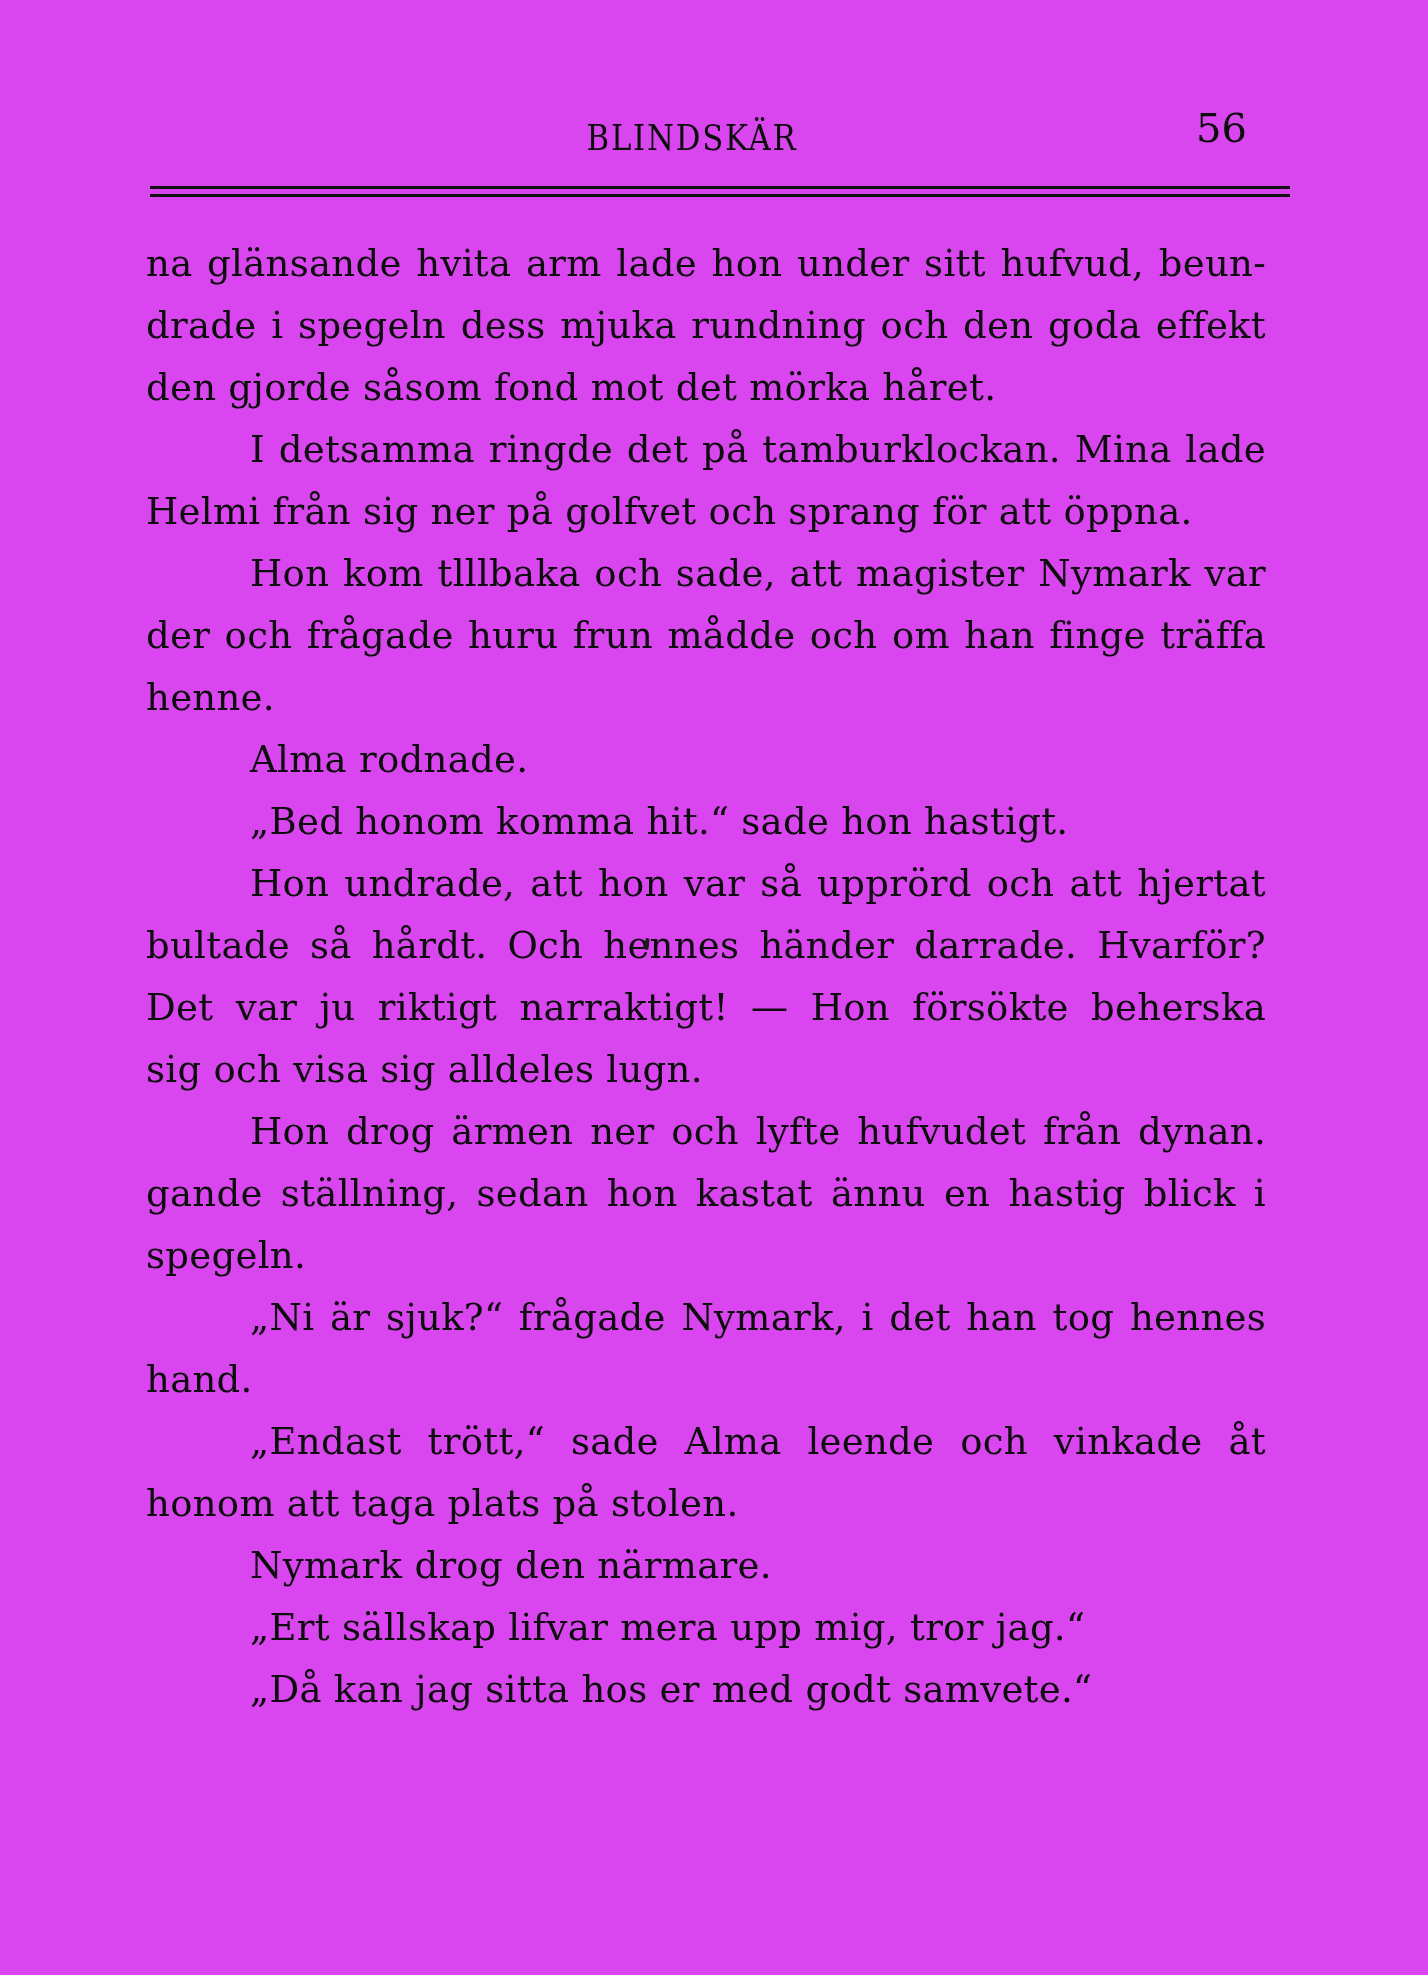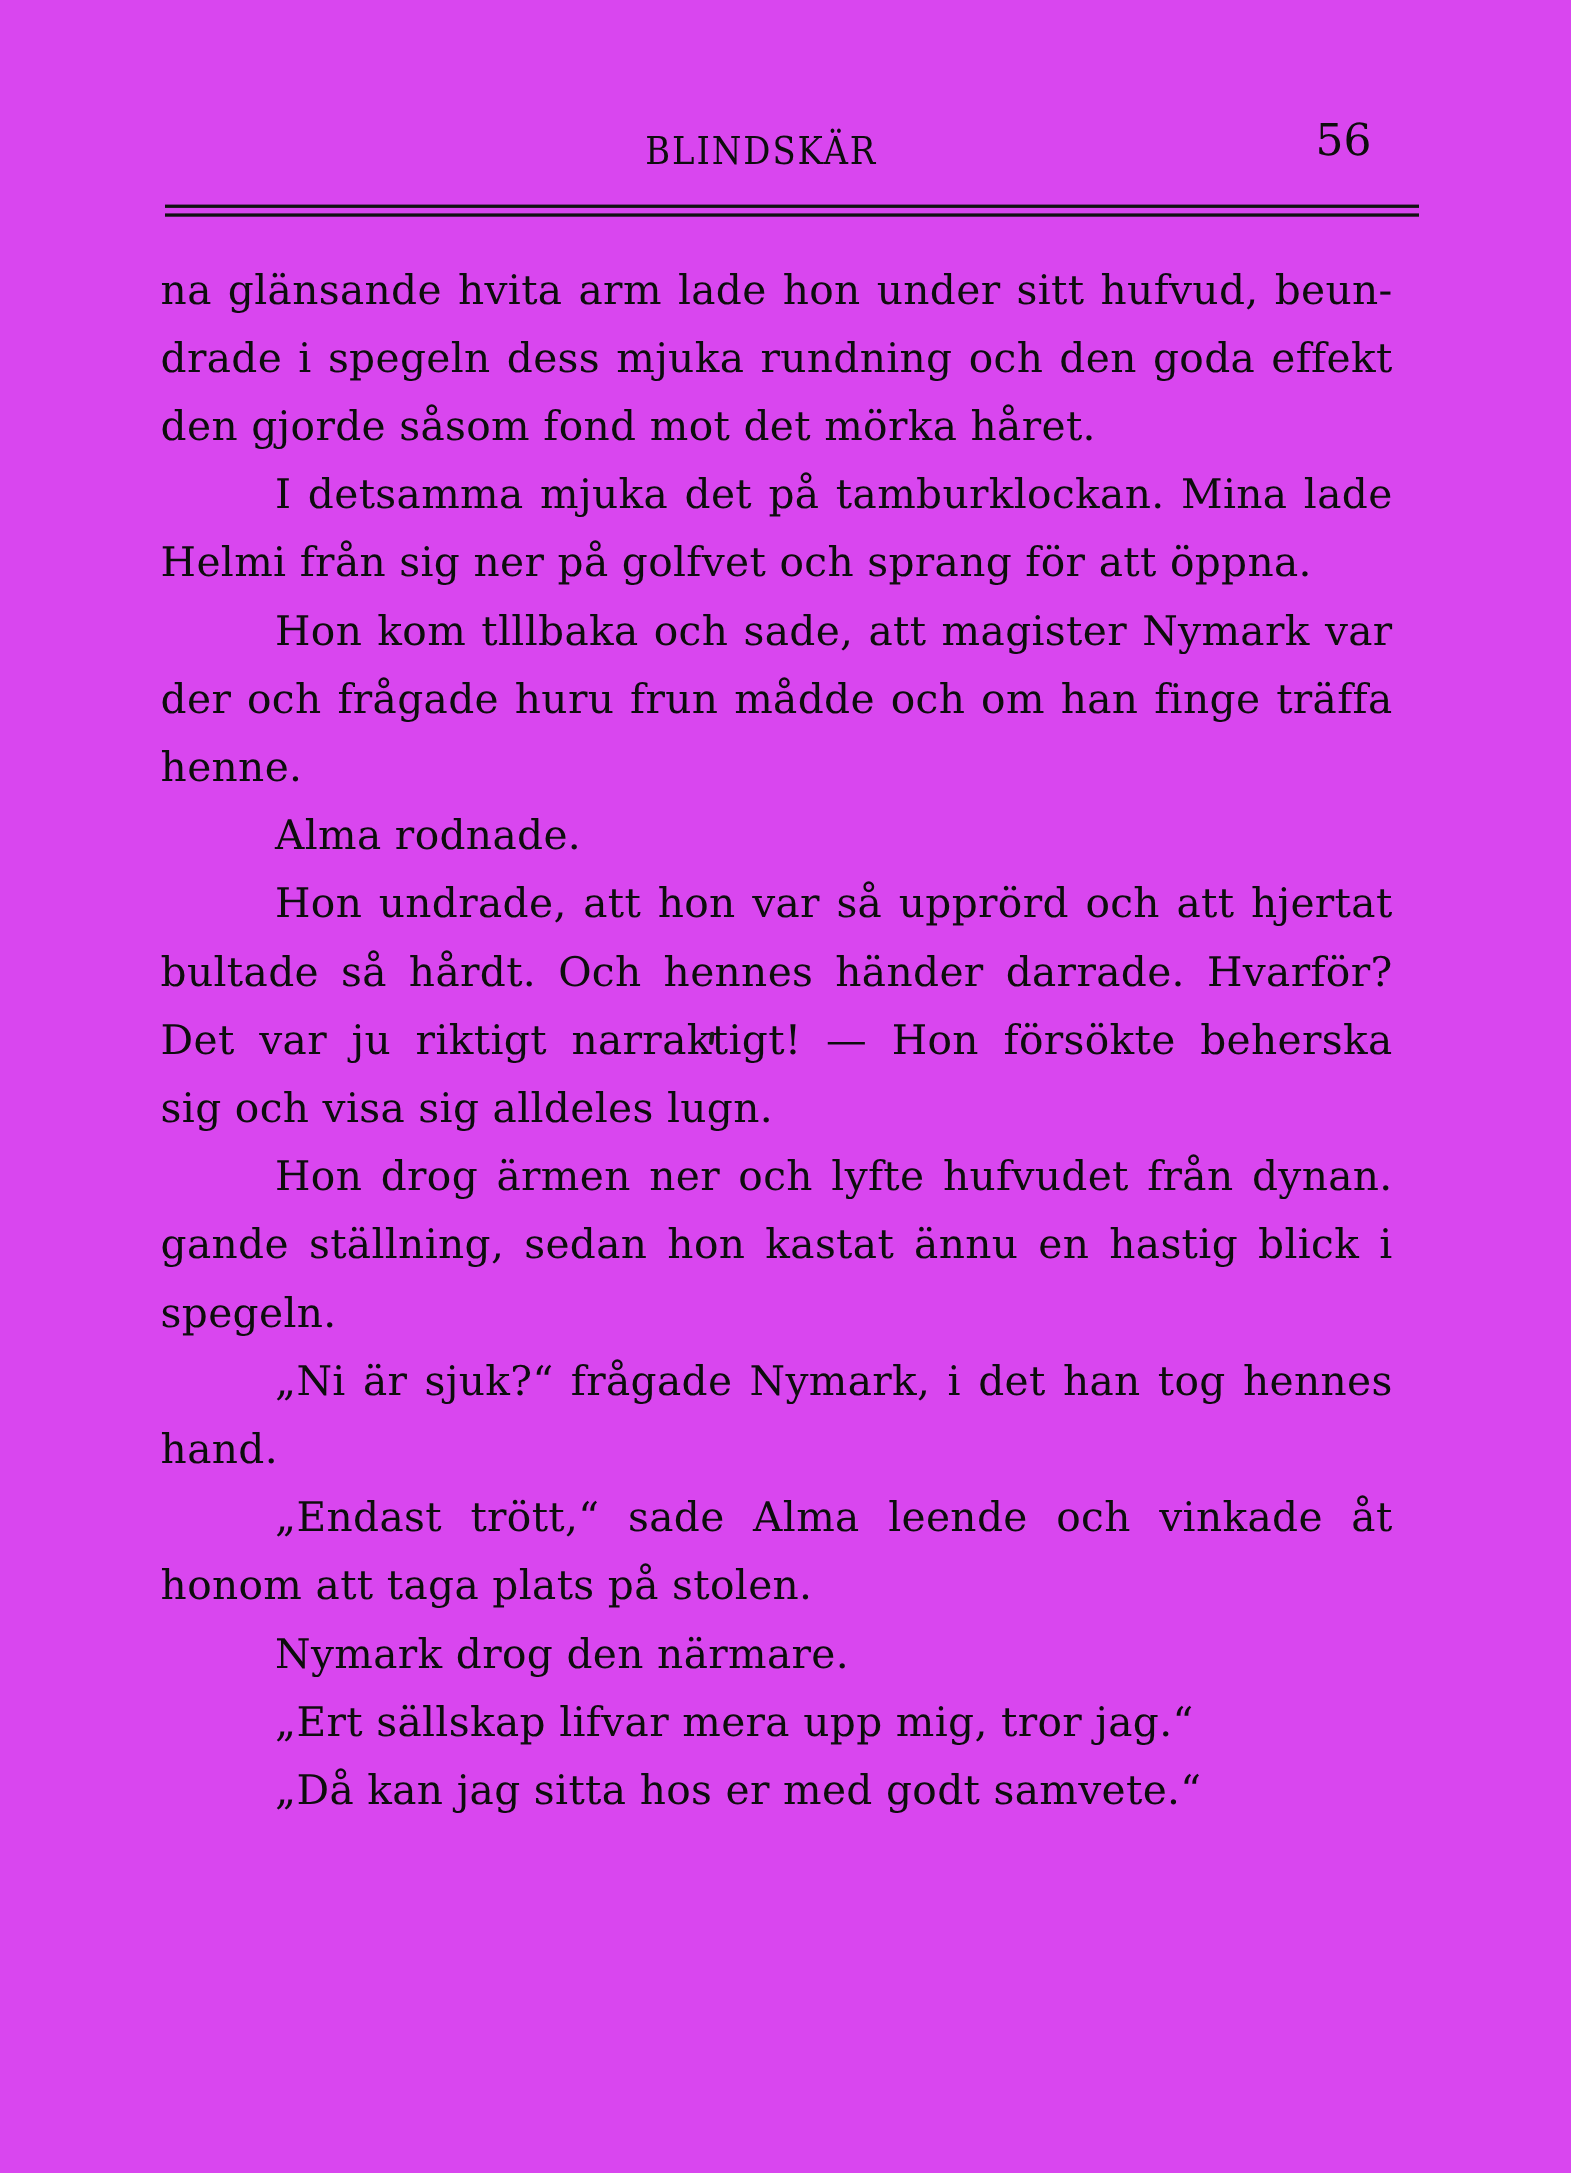--- a/index.html
+++ b/index.html
@@ -86,26 +86,27 @@
   <div class="running-title">BLINDSKÄR</div>
 
   <div class="page-number">56</div>
 
   <div class="header-rule"></div>
 
   <div class="body-text">
       <div class="line">na glänsande hvita arm lade hon under sitt hufvud, beun-</div>
       <div class="line">drade i spegeln dess mjuka rundning och den goda effekt</div>
       <div class="line last">den gjorde såsom fond mot det mörka håret.</div>
-      <div class="line indent">I detsamma mjuka det på tamburklockan. Mina lade</div>
+      <div class="line indent">I detsamma ringde det på tamburklockan. Mina lade</div>
       <div class="line last">Helmi från sig ner på golfvet och sprang för att öppna.</div>
       <div class="line indent">Hon kom tlllbaka och sade, att magister Nymark var</div>
       <div class="line">der och frågade huru frun mådde och om han finge träffa</div>
       <div class="line last">henne.</div>
       <div class="line last indent">Alma rodnade.</div>
+      <div class="line last indent">„Bed honom komma hit.“ sade hon hastigt.</div>
       <div class="line indent">Hon undrade, att hon var så upprörd och att hjertat</div>
       <div class="line">bultade så hårdt. Och hennes händer darrade. Hvarför?</div>
       <div class="line">Det var ju riktigt narraktigt! — Hon försökte beherska</div>
       <div class="line last">sig och visa sig alldeles lugn.</div>
       <div class="line indent">Hon drog ärmen ner och lyfte hufvudet från dynan.</div>
       <div class="line">gande ställning, sedan hon kastat ännu en hastig blick i</div>
       <div class="line last">spegeln.</div>
       <div class="line indent">„Ni är sjuk?“ frågade Nymark, i det han tog hennes</div>
       <div class="line last">hand.</div>
       <div class="line indent">„Endast trött,“ sade Alma leende och vinkade åt</div>

